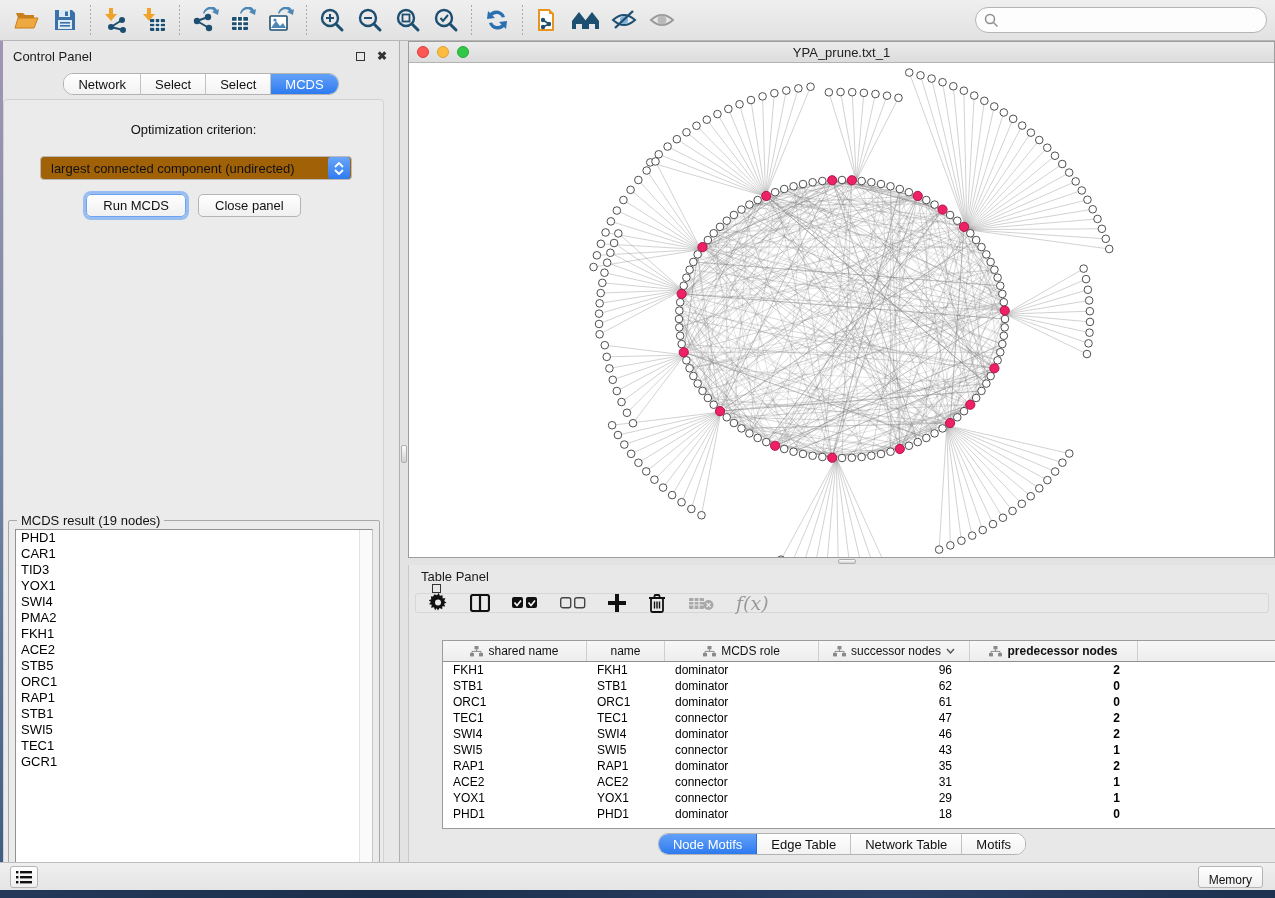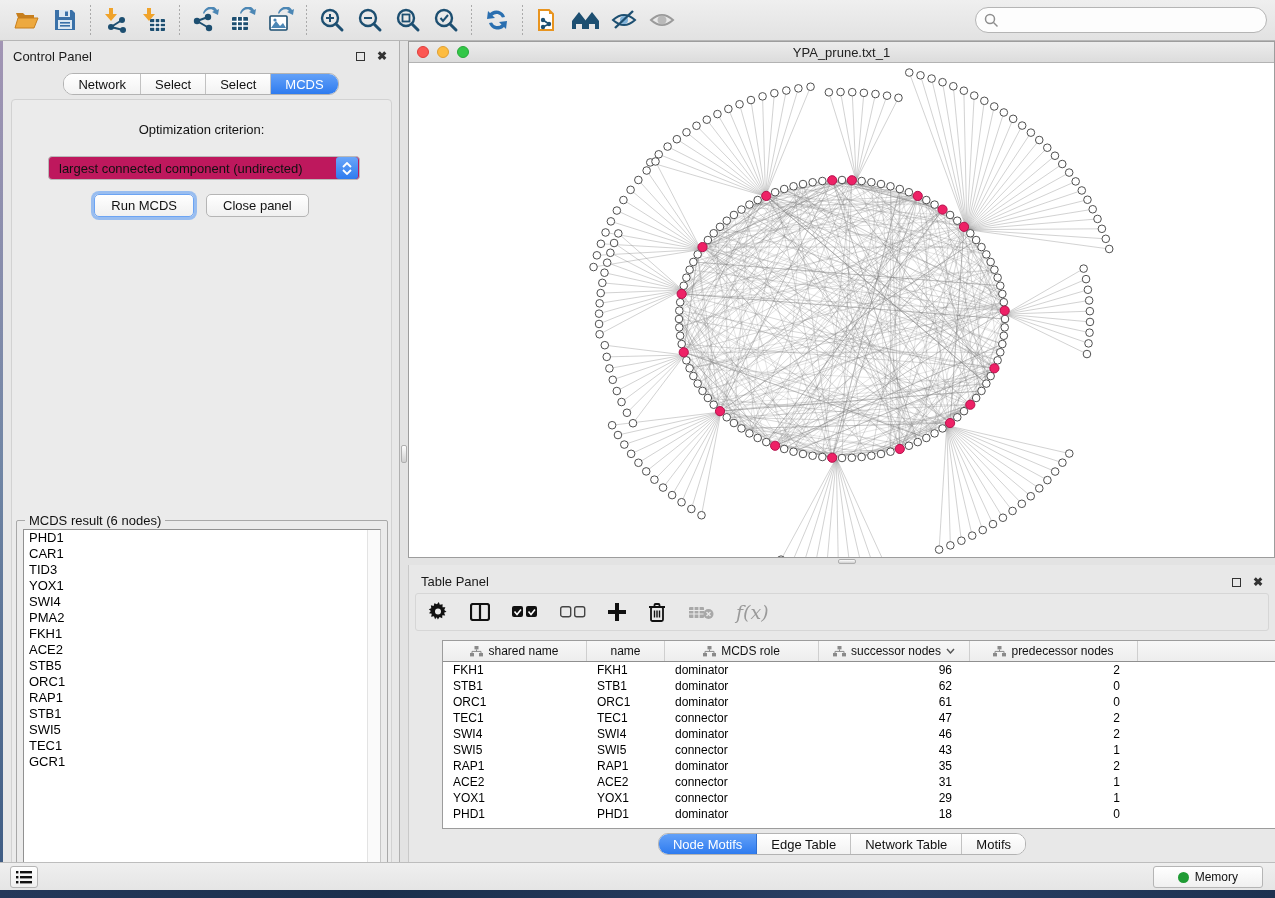--- a/index.html
+++ b/index.html
@@ -38,25 +38,25 @@
 
   .seg-tabs { display:flex; justify-content:center; margin-top:6px; }
   .seg { display:flex; border:1px solid #b3b3b3; border-radius:10px; overflow:hidden;
     background:#fff; height:22px; }
   .seg > div { padding:2px 14px; font-size:13px; color:#111; line-height:17px;
     border-right:1px solid #c2c2c2; background:linear-gradient(#ffffff,#f2f2f2); }
   .seg > div:last-child { border-right:none; }
   .seg > div.active { background:linear-gradient(#63a1f8,#2e7bef); color:#fff;
     border-right-color:#2e6fd0; }
 
-  .cp-body { position:absolute; left:8px; top:58px; width:381px; height:786px;
+  .cp-body { position:absolute; left:0; top:58px; width:381px; height:786px;
     background:#ebebeb; border:1px solid #d2d2d2; border-radius:4px; }
   .opt-label { text-align:center; margin-top:22px; font-size:13px; color:#111; }
   .dropdown { position:absolute; left:36px; top:56px; width:312px; height:24px;
-    background:#be185d; border:1px solid #b9b9b9; border-radius:4px; display:flex;
+    background:#a16207; border:1px solid #b9b9b9; border-radius:4px; display:flex;
     align-items:center; font-size:13px; color:#111; }
   .dropdown .dtext { flex:1; padding-left:10px; white-space:nowrap; }
   .stepper { width:22px; height:22px; border-radius:3px; margin-right:1px;
     background:linear-gradient(#6aa6f9,#2e7bef); display:flex; flex-direction:column;
     align-items:center; justify-content:center; gap:1px; }
   .stepper svg { display:block; }
   .btn-row { position:absolute; left:0; top:94px; width:100%; display:flex;
     justify-content:center; gap:12px; }
   .mac-btn { height:23px; padding:2px 16px; font-size:13px; color:#111;
     background:linear-gradient(#ffffff,#f0f0f0); border:1px solid #b5b5b5;
@@ -88,58 +88,58 @@
   .net-titlebar { height:21px; background:linear-gradient(#ececec,#dcdcdc);
     border-bottom:1px solid #b3b3b3; position:relative; display:flex; align-items:center;
     justify-content:center; font-size:13px; color:#222; }
   .lights { position:absolute; left:8px; top:4px; display:flex; gap:8px; }
   .light { width:12px; height:12px; border-radius:50%; }
   .net-canvas { position:relative; width:865px; height:494px; background:#fff; }
 
   
   .table-panel { position:absolute; left:408px; top:565px; width:867px; height:297px;
     background:#e8e8e8; border-left:1px solid #c9c9c9; }
-  .tp-head { height:24px; display:flex; align-items:flex-end; padding:4px 10px 0 12px;
-    font-size:13px; color:#1a1a1a; }
-  .tp-toolbar { margin:4px 6px 0 6px; height:38px; background:#e9e9e9;
+  .tp-head { height:24px; display:flex; align-items:flex-start; padding:4px 10px 0 12px;
+    font-size:13px; color:#1a1a1a;flex-direction:column; }
+  .tp-toolbar { margin:4px 6px 0 6px; height:20px; background:#e9e9e9;
     border:1px solid #d6d6d6; border-radius:3px; display:flex; align-items:center;
     padding-left:12px; gap:22px; }
   .tp-toolbar .ticon { display:flex; align-items:center; justify-content:center; }
   .fx { font-size:19px; font-style:italic; color:#9a9a9a; font-family:"DejaVu Serif", serif; }
 
   .table-wrap { position:absolute; left:6px; top:75px; width:855px; height:189px;
     background:#fff; border:1px solid #9c9c9c; overflow:hidden;margin-left:27px; }
   .thead { display:flex; height:21px; background:linear-gradient(#f7f7f7,#ededed);
     border-bottom:1px solid #8f8f8f; }
   .th { display:flex; align-items:center; justify-content:center; gap:5px;
     font-size:12px; color:#111; border-right:1px solid #cfcfcf; height:100%; }
   .th:last-child { border-right:none; }
-  .c0{width:144px;} .c1{width:78px;} .c2{width:154px;} .c3{width:151px;} .c4{width:168px;}
+  .c0{width:144px;} .c1{width:78px;} .c2{width:154px;} .c3{width:151px;} .c4{width:168px;font-weight:bold;}
   .cfill{flex:1; border-right:none;}
   .trow { display:flex; height:16px; }
   .td { font-size:12px; color:#000; line-height:16px; padding:0 6px 0 10px;
     white-space:nowrap; overflow:hidden; }
   .td.num { text-align:right; padding-right:18px; }
   .tscroll { position:absolute; right:2px; top:24px; width:13px; height:162px;
     background:#fcfcfc; border-left:1px solid #e6e6e6; }
   .tscroll .thumb { position:absolute; left:2px; top:2px; width:9px; height:90px;
     background:#b3b3b3; border-radius:5px; }
 
   .bottom-tabs { position:absolute; left:0; top:268px; width:100%; display:flex;
     justify-content:center; }
 
   
   .statusbar { position:absolute; left:0; top:862px; width:1275px; height:28px;
     background:linear-gradient(#efefef,#e5e5e5); border-top:1px solid #bdbdbd; }
   .list-btn { position:absolute; left:10px; top:3px; width:28px; height:22px;
     background:linear-gradient(#ffffff,#efefef); border:1px solid #b5b5b5; border-radius:3px;
     display:flex; align-items:center; justify-content:center; }
-  .memory-btn { position:absolute; right:12px; top:3px; height:22px; padding:0 24px;
+  .memory-btn { position:absolute; right:12px; top:3px; height:22px; padding:0 10px;
     background:linear-gradient(#ffffff,#f0f0f0); border:1px solid #b5b5b5; border-radius:3px;
-    font-size:12px; color:#111; display:flex; align-items:center; gap:6px; }
+    font-size:12px; color:#111; display:flex; align-items:center; gap:6px;flex-direction:column; }
   .gdot { width:11px; height:11px; border-radius:50%; background:#1f9b34; }
 </style>
 </head>
 <body>
 
 <div class="app">
 
   <div class="toolbar">
     <div class="tbtn">
       <svg width="26" height="22" viewBox="0 0 26 22">
@@ -310,21 +310,21 @@
           <svg width="10" height="6" viewBox="0 0 10 6">
               <path d="M1 1 L5 5 L9 1" fill="none" stroke="#fff" stroke-width="1.8"></path>
             </svg>
         </span>
       </div>
       <div class="btn-row">
         <button class="mac-btn focused">Run MCDS</button>
         <button class="mac-btn">Close panel</button>
       </div>
       <div class="groupbox">
-        <span class="legend">MCDS result (6 nodes)</span>
+        <span class="legend">MCDS result (19 nodes)</span>
         <div class="mcds-list">
           <div class="scrolltrack"></div>
         <div class="mcds-item">PHD1</div>
             <div class="mcds-item">CAR1</div>
             <div class="mcds-item">TID3</div>
             <div class="mcds-item">YOX1</div>
             <div class="mcds-item">SWI4</div>
             <div class="mcds-item">PMA2</div>
             <div class="mcds-item">FKH1</div>
             <div class="mcds-item">ACE2</div>

